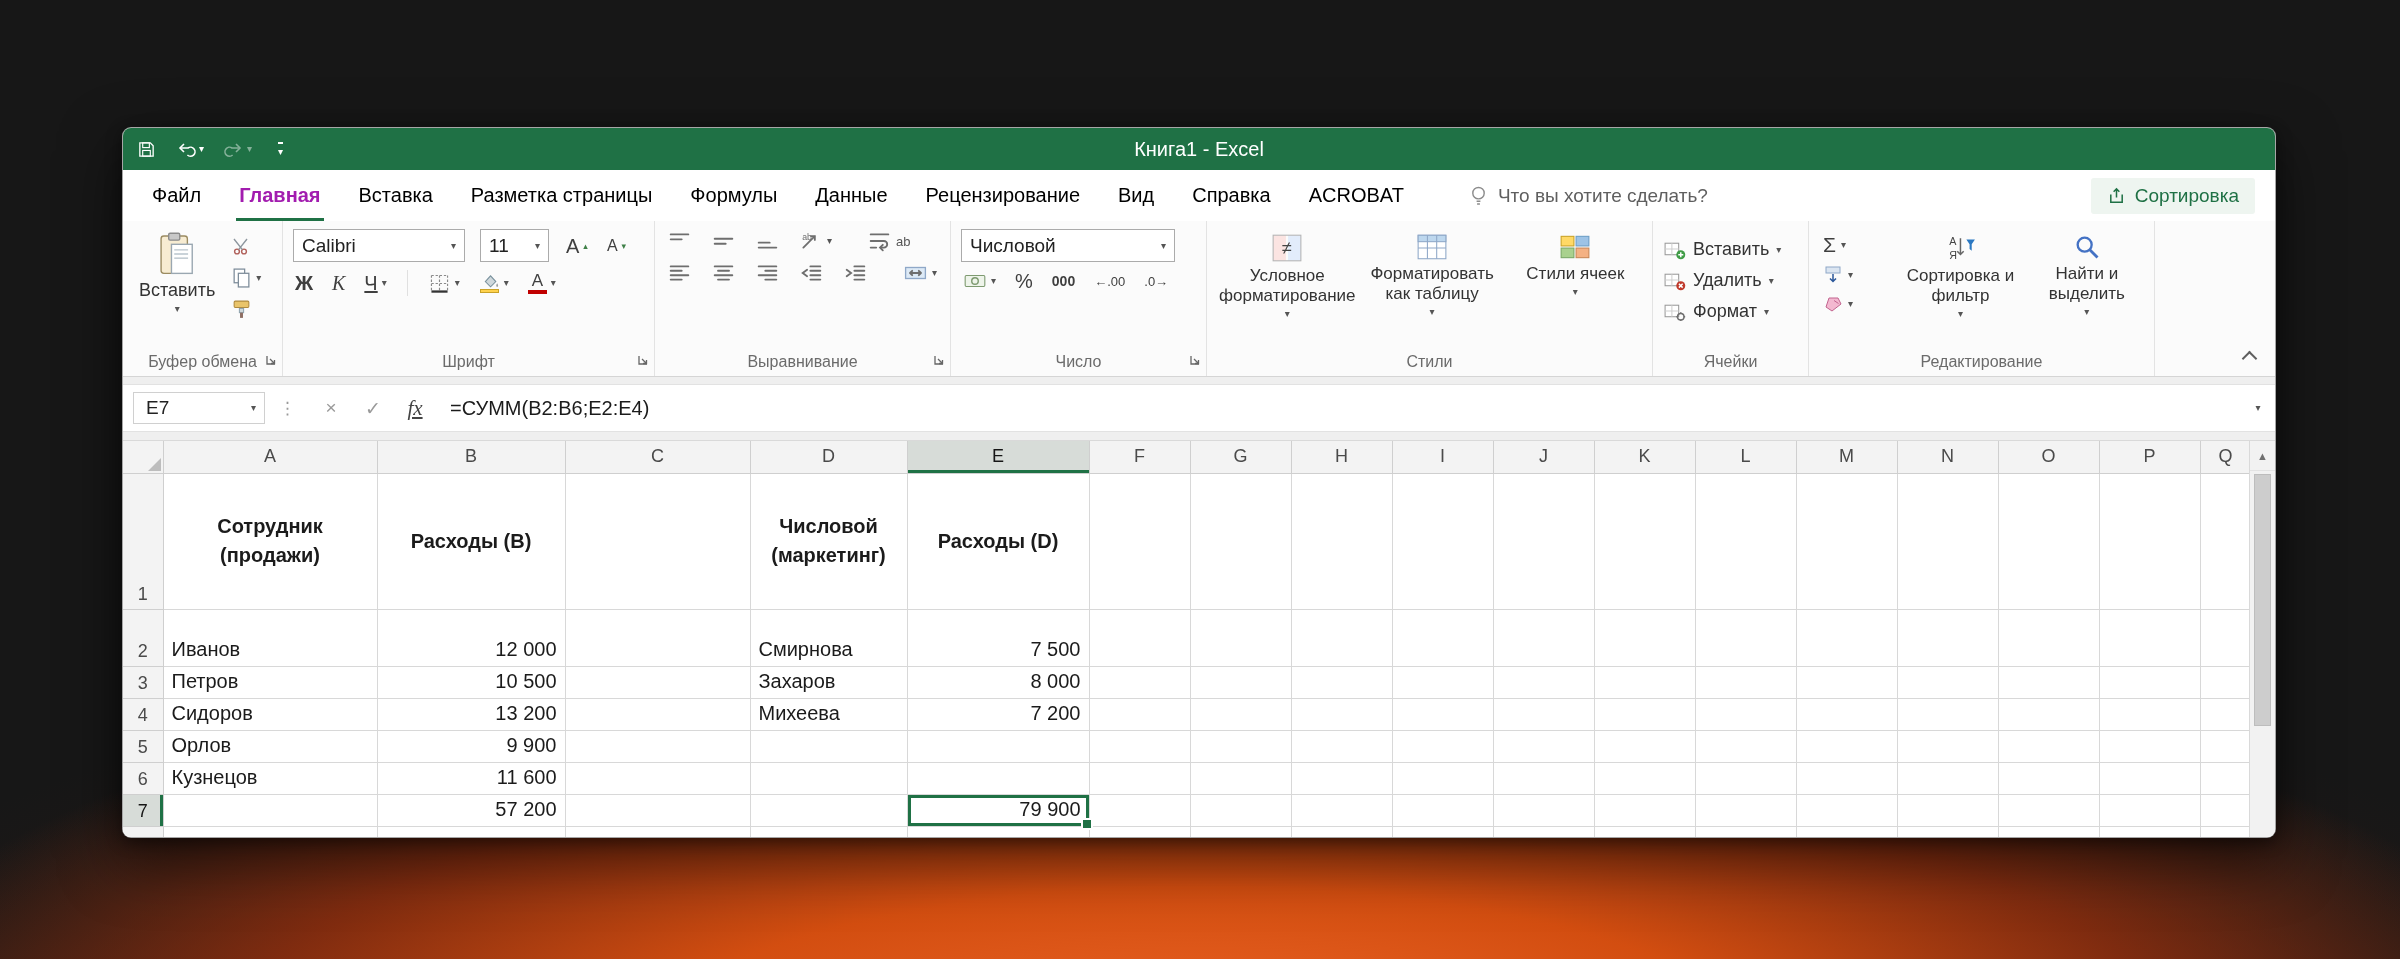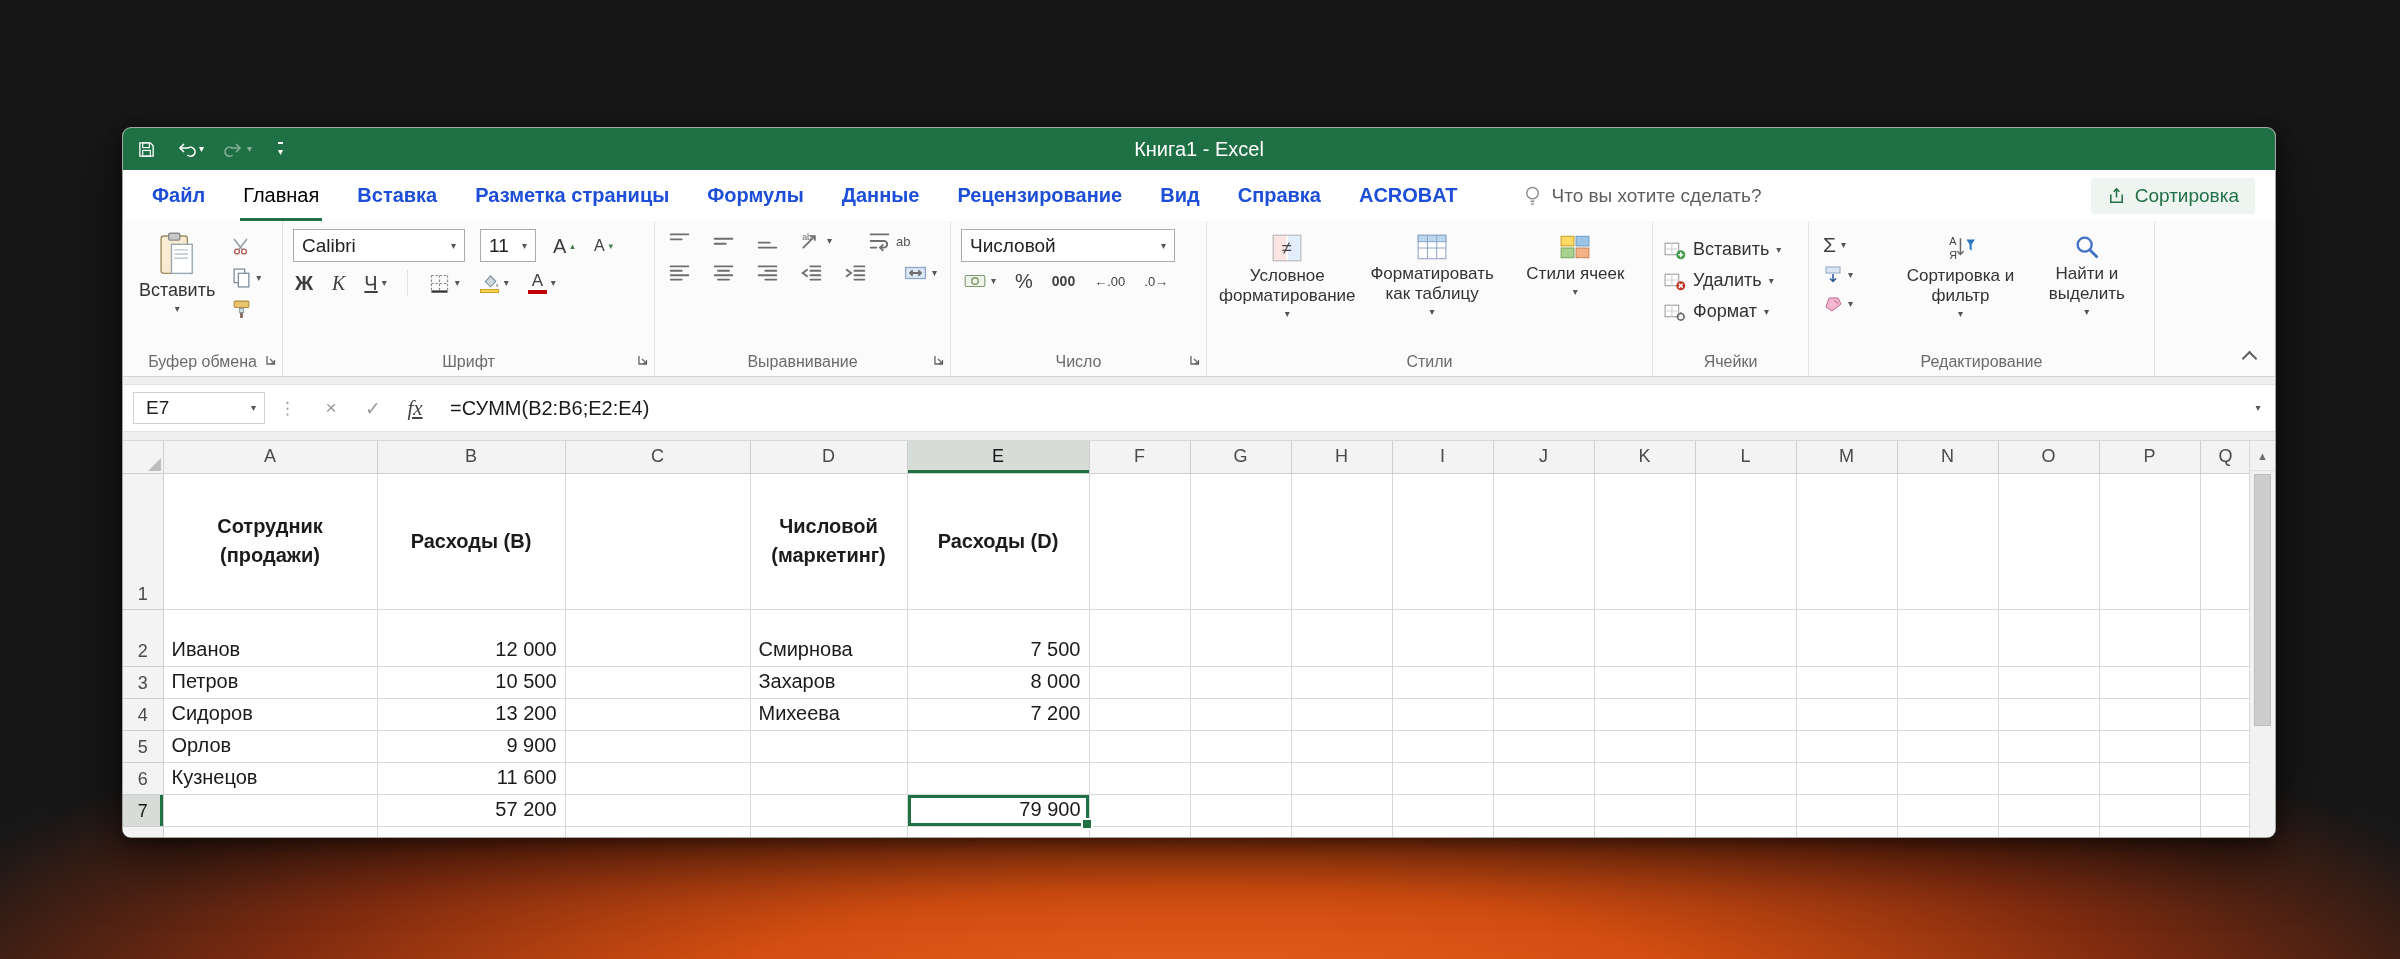--- a/index.html
+++ b/index.html
@@ -23,40 +23,40 @@
   .qat .ibtn { display:flex; align-items:center; gap:3px; cursor:default; }
   .dim { opacity:.45; }
   .chev { font-size:10px; color:#555; line-height:1; }
   .chev.w { color:#fff; }
   .qat-custom { font-size:10px; color:#fff; border-top:2px solid #fff; padding-top:2px; margin-left:6px; }
   .win-title { position:absolute; left:50%; transform:translateX(-50%); font-size:20px; color:#fff; white-space:nowrap; }
   .tb-right { margin-left:auto; display:flex; align-items:center; gap:44px; }
   .signin { background:#ffffff; color:#1f7145; font-size:19px; padding:5px 20px; border-radius:2px; margin-right:8px; }
   
   .tabrow { height:51px; background:#fff; display:flex; align-items:center; padding:0 10px; position:relative; }
-  .tab { padding:0 19px; font-size:20px; color:#1d4ed8; height:100%; display:flex; align-items:center; position:relative; white-space:nowrap;font-weight:bold; }
-  .tab.active { color:#000000; font-weight:400; }
+  .tab { padding:0 19px; font-size:20px; color:#000000; height:100%; display:flex; align-items:center; position:relative; white-space:nowrap; }
+  .tab.active { color:#a21caf; font-weight:700; }
   .tab.active::after { content:""; position:absolute; left:16px; right:16px; bottom:0; height:3px; background:#1f7145; }
   .tellme { display:flex; align-items:center; gap:10px; color:#5f5f5f; font-size:19px; margin-left:46px; white-space:nowrap; }
   .share-btn { margin-left:auto; margin-right:10px; display:flex; align-items:center; gap:9px; color:#1f7145; font-size:19px; background:#eef5f0; border:1px solid #dcе8e0; border-radius:3px; padding:7px 16px; white-space:nowrap; }
   
   .ribbon { height:156px; background:#fbfbfb; border-bottom:1px solid #d5d5d5; display:flex; position:relative; }
   .rgroup { position:relative; border-right:1px solid #e3e3e3; padding:8px 8px 28px 10px; overflow:hidden; flex:none; }
   .rgroup-label { position:absolute; bottom:5px; left:0; right:0; text-align:center; font-size:16px; color:#6b6b6b; white-space:nowrap; }
   .launcher { position:absolute; bottom:6px; right:5px; }
   .g-clip{width:160px} .g-font{width:372px} .g-align{width:296px} .g-num{width:256px}
   .g-styles{width:446px} .g-cells{width:156px} .g-edit{width:346px}
   .gc { display:flex; gap:8px; align-items:flex-start; height:100%; }
   .paste-btn { display:flex; flex-direction:column; align-items:center; gap:3px; padding:2px 6px; font-size:18px; color:#333; }
   .clip-col { display:flex; flex-direction:column; gap:9px; margin-top:6px; }
   .sbtn { display:flex; align-items:center; gap:4px; padding:1px 2px; }
   .frow { display:flex; align-items:center; gap:15px; margin-bottom:8px; }
   .combo { background:#fff; border:1px solid #ababab; height:33px; display:flex; align-items:center; padding:0 8px; font-size:19px; color:#222; }
   .combo .cv { margin-left:auto; padding-left:8px; }
-  .w-fontname{width:172px} .w-fontsize{width:56px} .w-numfmt{width:214px}
+  .w-fontname{width:172px} .w-fontsize{width:69px} .w-numfmt{width:214px}
   .glyph { font-size:20px; color:#3f3f3f; line-height:1; }
   .b{font-weight:700} .i{font-style:italic; font-family:"Liberation Serif", serif;} .u{text-decoration:underline}
   .tinyarr { font-size:9px; color:#3f8048; }
   .underbar { width:19px; height:4px; margin-top:1px; }
   .bar-red{background:#c00000} .bar-yellow{background:#ffd24d; border:1px solid #c9a227;}
   .stack { display:flex; flex-direction:column; align-items:center; }
   .vdiv { width:1px; height:26px; background:#e0e0e0; margin:0 3px; }
   svg.lin line, svg.lin path { stroke:#6e6e6e; stroke-width:1.7; stroke-linecap:round; fill:none; }
   .btn-col { display:flex; flex-direction:column; align-items:center; text-align:center; font-size:17px; color:#333; line-height:1.18; gap:3px; padding:4px 2px; }
   .g-styles .gc { justify-content:center; gap:6px; }

